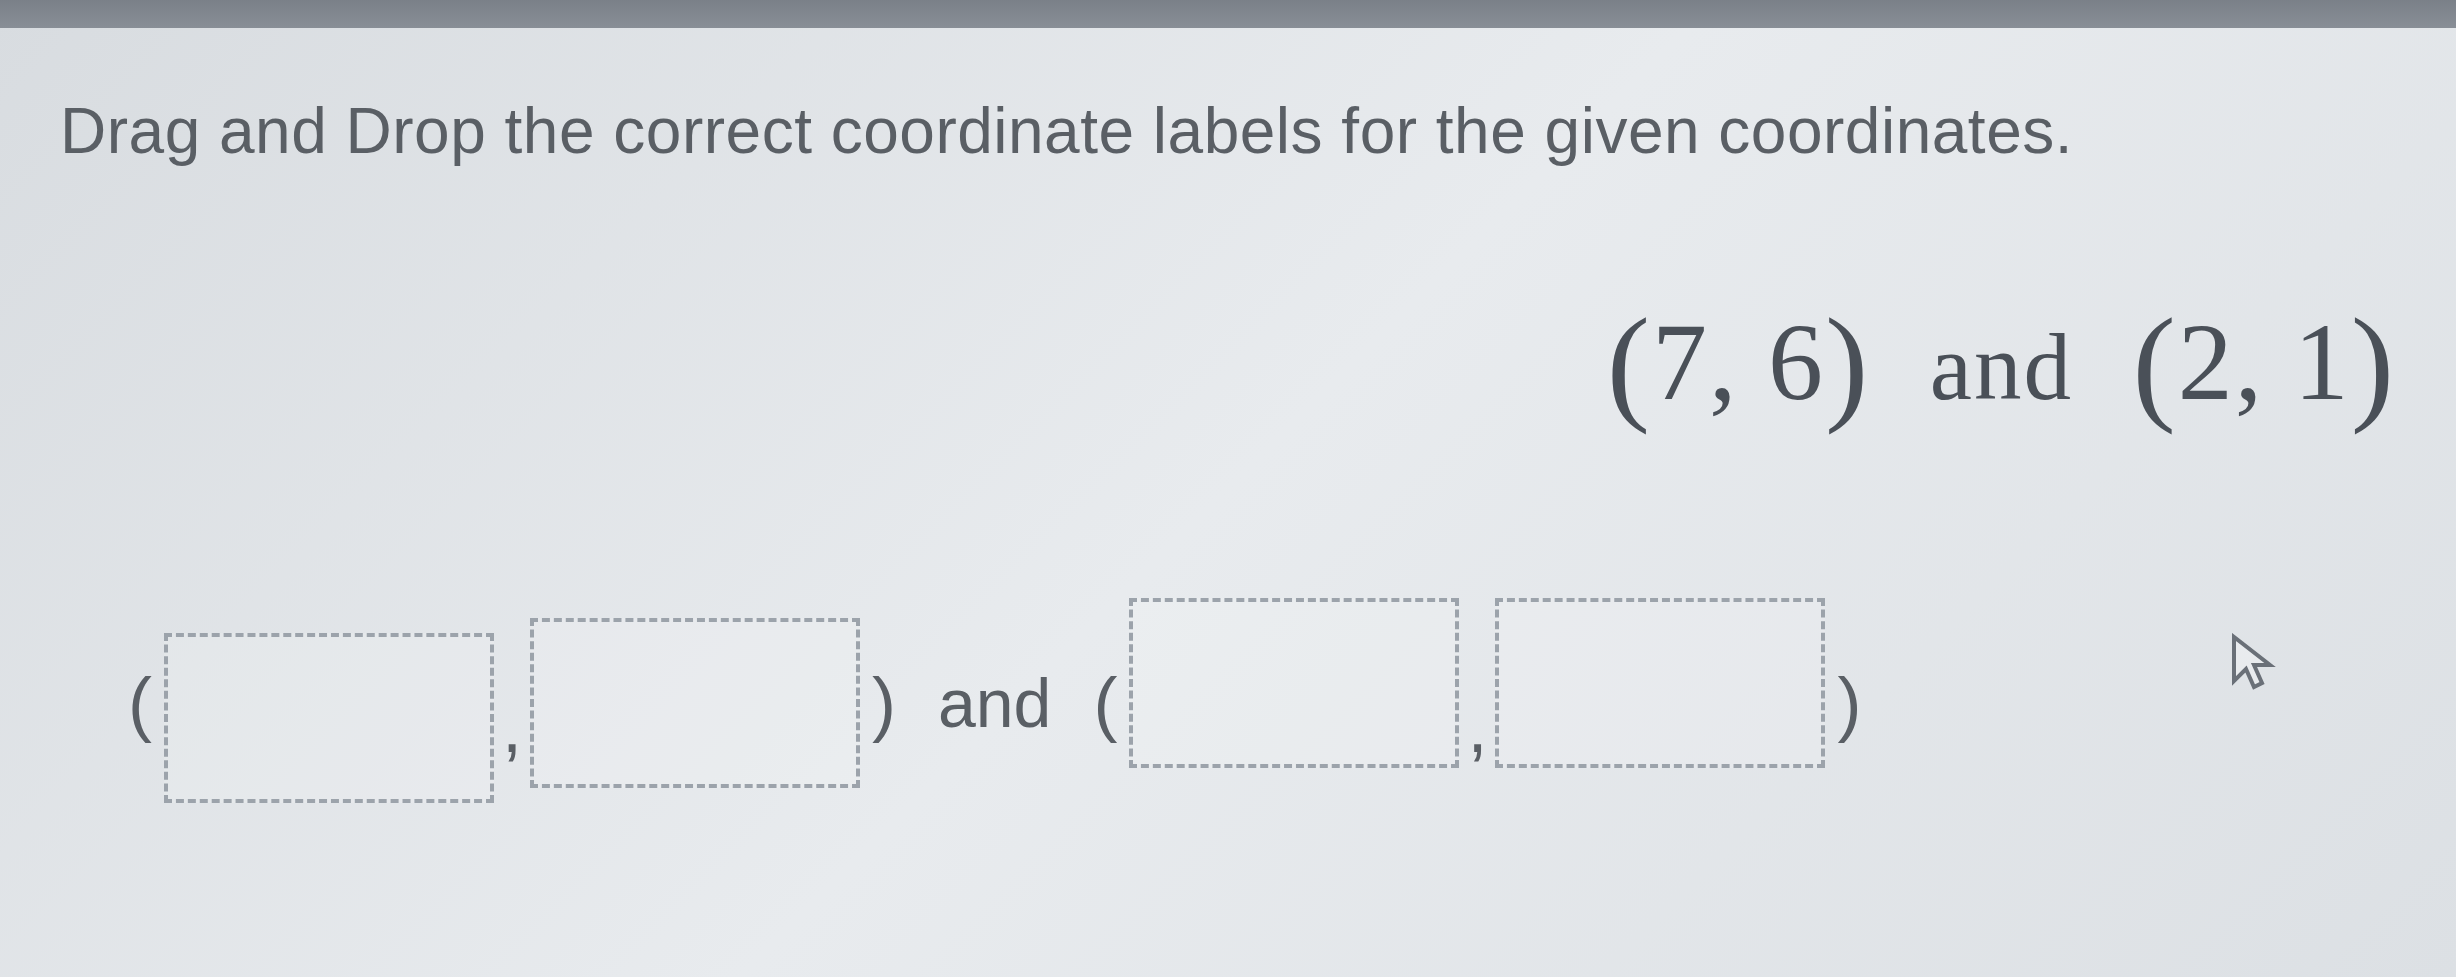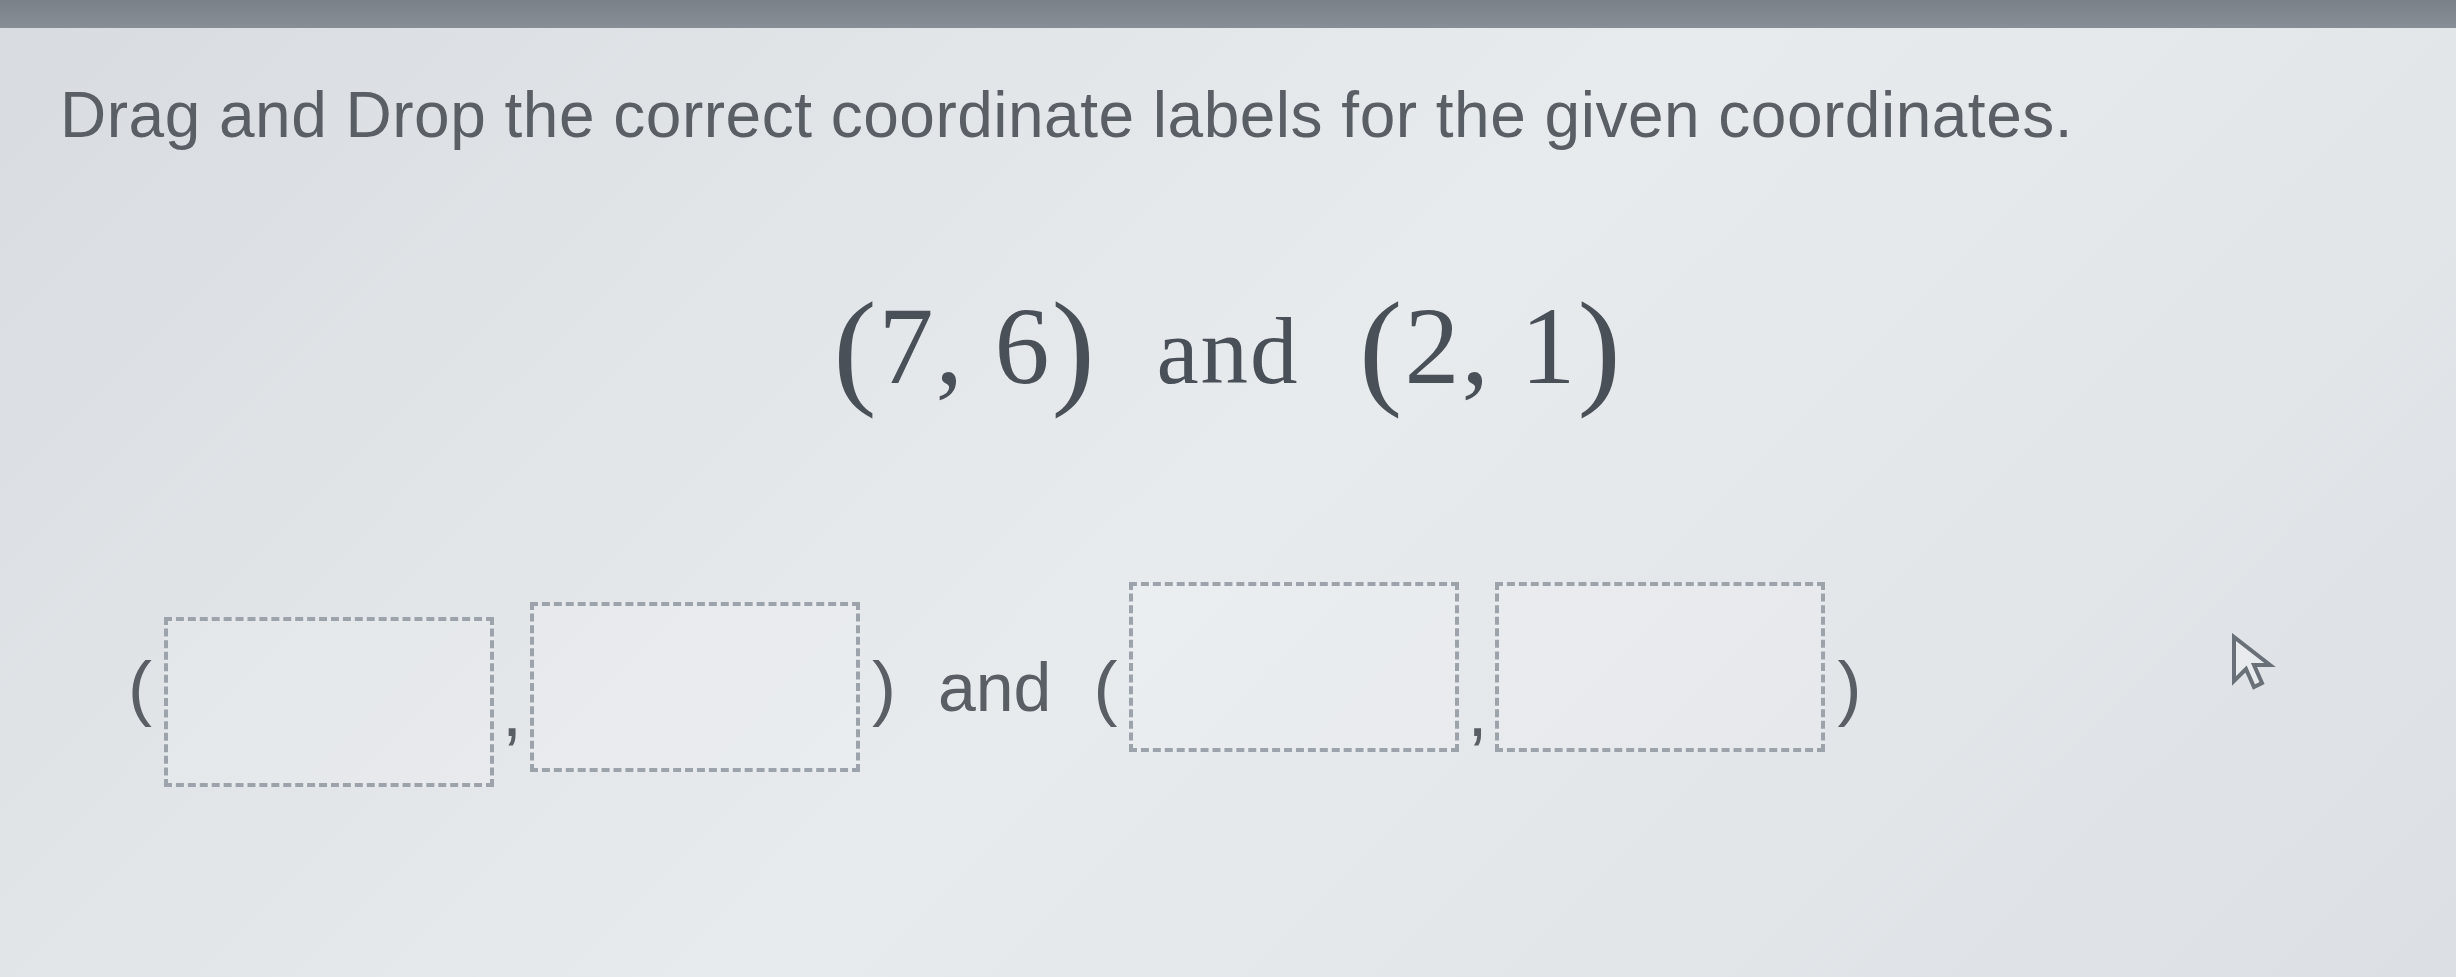--- a/index.html
+++ b/index.html
@@ -17,33 +17,33 @@
       position: relative;
     }
     
     .top-bar {
       width: 100%;
       height: 28px;
       background: linear-gradient(180deg, #7a8088 0%, #888e96 100%);
     }
     
     .content {
-      padding: 50px 60px;
+      padding: 66px 60px;
     }
     
     .instruction {
       font-size: 64px;
       color: #5a5f65;
       font-weight: 400;
       letter-spacing: 0.5px;
       margin-bottom: 120px;
     }
     
     .coordinates-display {
-      text-align: center;
+      text-align: right;
       font-size: 110px;
       color: #4a5058;
       font-family: 'Times New Roman', Times, serif;
       margin-bottom: 180px;
       letter-spacing: 2px;
       margin-top: 44px;
     }
     
     .coordinates-display .paren {
       font-size: 130px;

